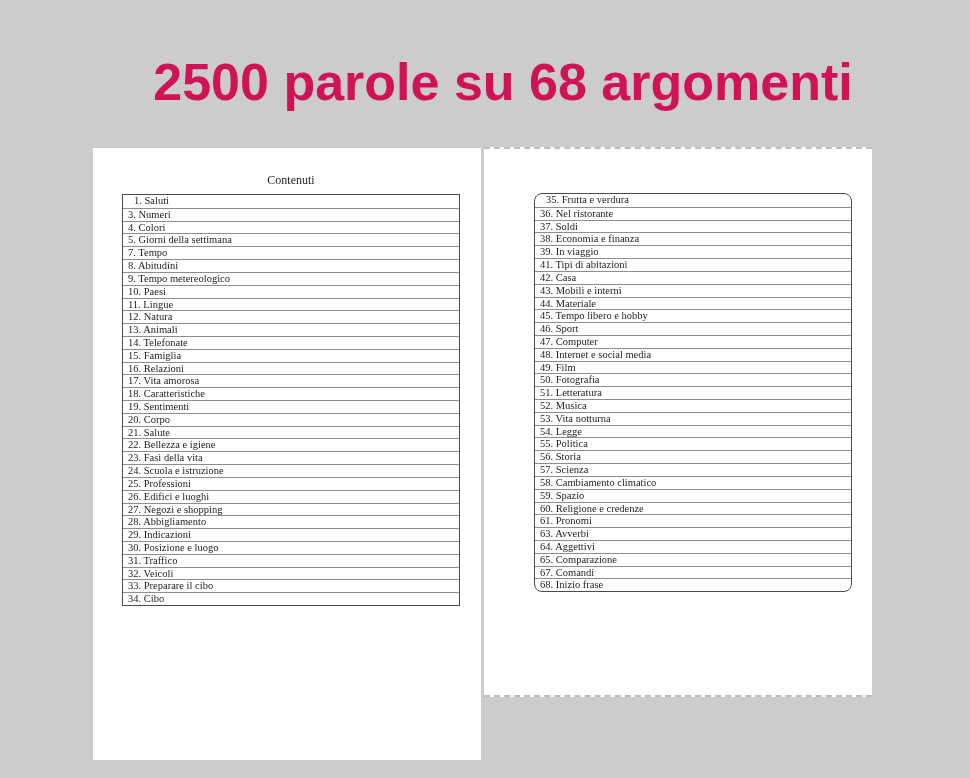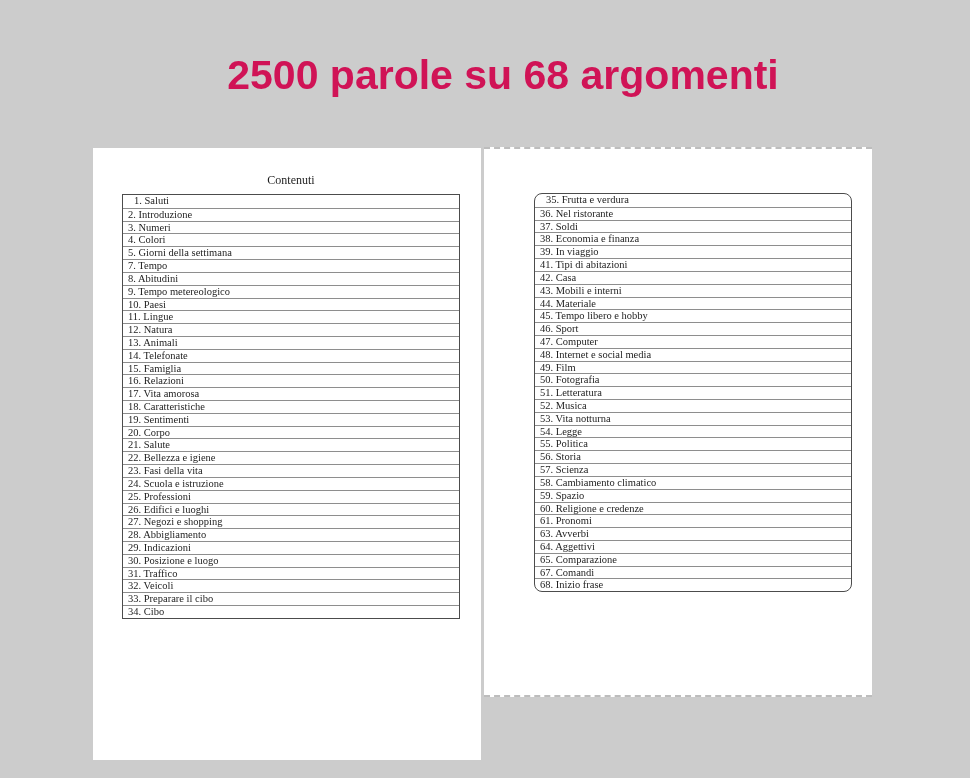--- a/index.html
+++ b/index.html
@@ -19,21 +19,21 @@
     font-family:"Liberation Serif", serif;
     color:var(--text);
     overflow:hidden;
   }
   .poster-title {
     position:absolute;
     top:52px; left:0; width:970px;
     text-align:center;
     font-family:"Liberation Sans", sans-serif;
     font-weight:bold;
-    font-size:41px;
+    font-size:52px;
     letter-spacing:0px;
     color:var(--title);
     white-space:nowrap;
     padding-left:36px;
   }
   .page {
     position:absolute;
     background:var(--page);
   }
   .page-left  { left:93px;  top:148px; width:388px; height:612px; }
@@ -68,21 +68,20 @@
 </style>
 </head>
 <body>
 
 <div class="poster-title">2500 parole su 68 argomenti</div>
 
 <div class="page page-left">
   <div class="contents-heading">Contenuti</div>
   <div class="toc-table toc-table-left" id="left-rows">
       <div class="row">1. Saluti</div>
-      <div class="row">2. Introduzione</div>
       <div class="row">3. Numeri</div>
       <div class="row">4. Colori</div>
       <div class="row">5. Giorni della settimana</div>
       <div class="row">7. Tempo</div>
       <div class="row">8. Abitudini</div>
       <div class="row">9. Tempo metereologico</div>
       <div class="row">10. Paesi</div>
       <div class="row">11. Lingue</div>
       <div class="row">12. Natura</div>
       <div class="row">13. Animali</div>

